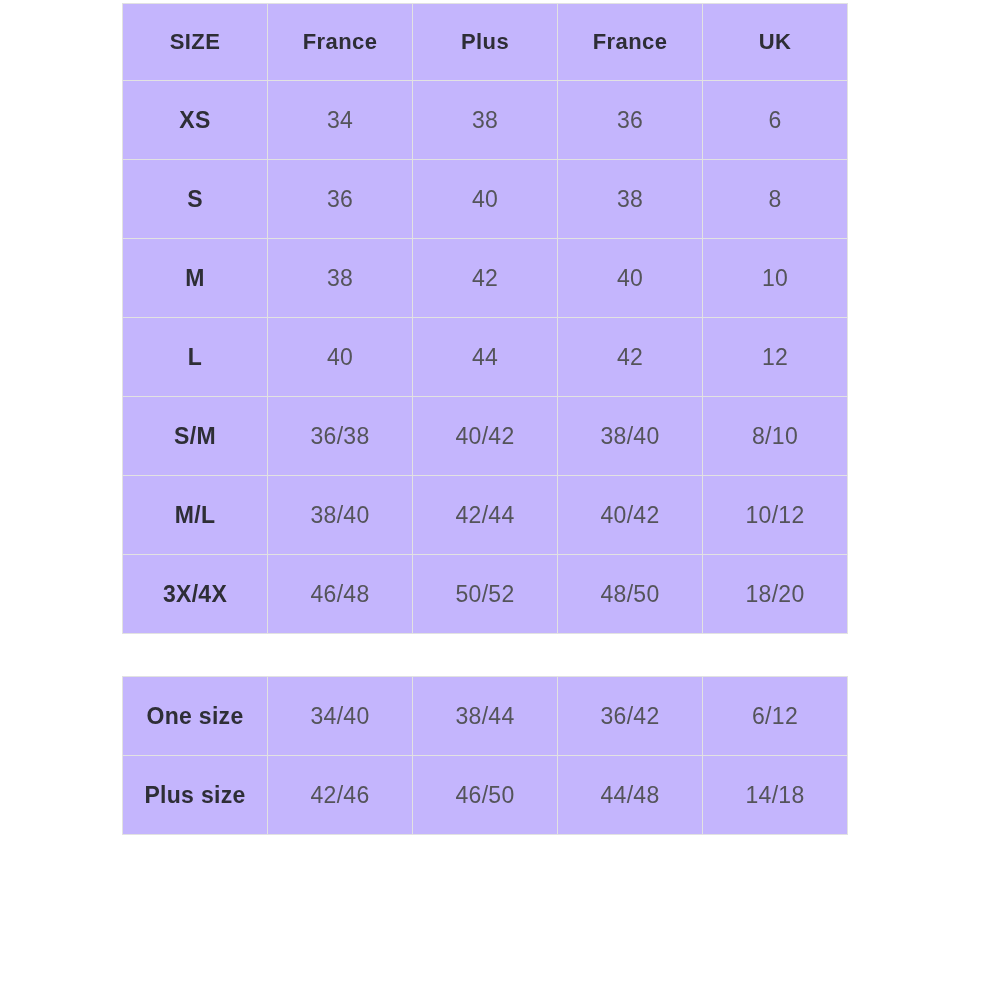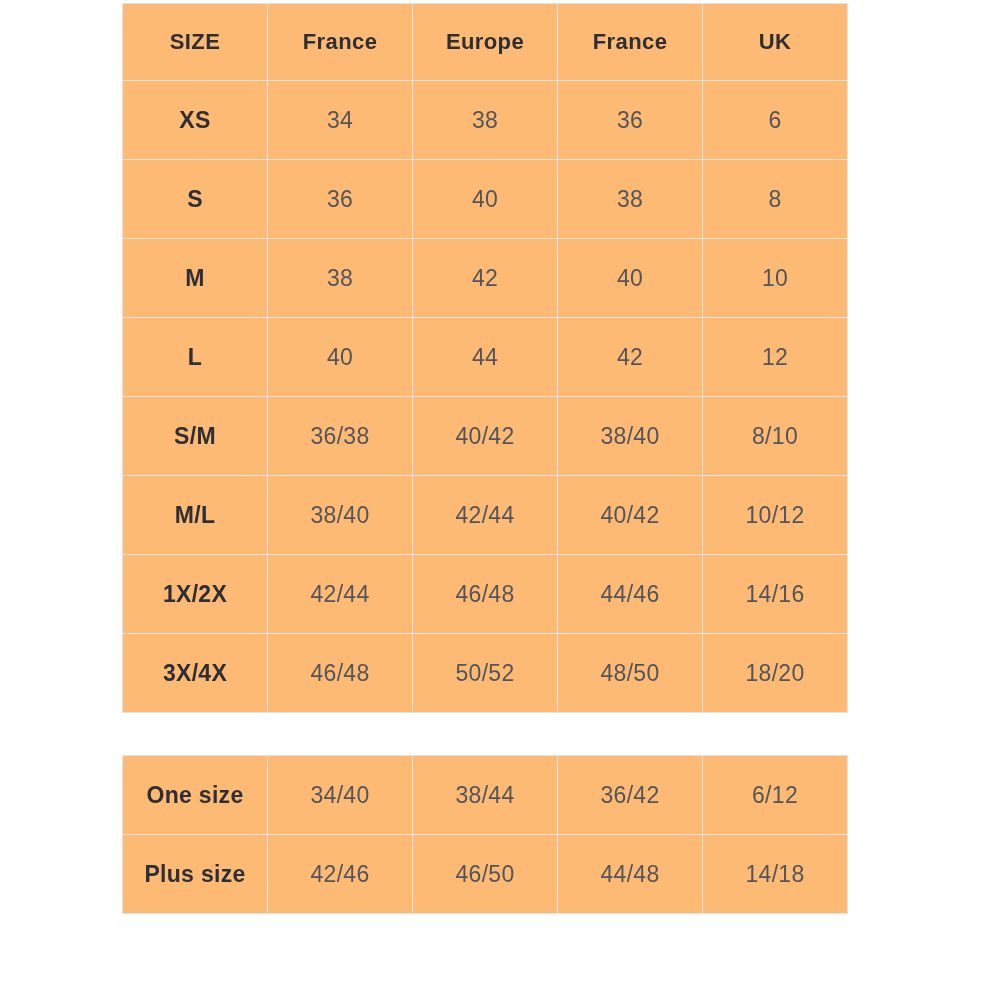--- a/index.html
+++ b/index.html
@@ -15,21 +15,21 @@
   }
   .page {
     width: 726px;
     margin-left: 122px;
     padding-top: 3px;
   }
   table.size-table {
     border-collapse: collapse;
     table-layout: fixed;
     width: 726px;
-    background: #fdba74;
+    background: #c4b5fd;
   }
   table.size-table th,
   table.size-table td {
     border: 1px solid var(--border-color, #e2e2e2);
     text-align: center;
     vertical-align: middle;
     padding: 0;
   }
   table.size-table th {
     height: 76px;
@@ -58,21 +58,21 @@
 </head>
 <body style="background: rgb(255, 255, 255);">
 
 <div class="page">
 
   <table class="size-table">
     <thead>
       <tr id="header-row">
           <th class="head">SIZE</th>
           <th class="head">France</th>
-          <th class="head">Europe</th>
+          <th class="head">Plus</th>
           <th class="head">France</th>
           <th class="head">UK</th>
         </tr>
     </thead>
     <tbody id="main-body">
         <tr>
           <td class="label">XS</td>
           <td class="value">34</td>
           <td class="value">38</td>
           <td class="value">36</td>
@@ -107,27 +107,20 @@
           <td class="value">8/10</td>
         </tr>
         <tr>
           <td class="label">M/L</td>
           <td class="value">38/40</td>
           <td class="value">42/44</td>
           <td class="value">40/42</td>
           <td class="value">10/12</td>
         </tr>
         <tr>
-          <td class="label">1X/2X</td>
-          <td class="value">42/44</td>
-          <td class="value">46/48</td>
-          <td class="value">44/46</td>
-          <td class="value">14/16</td>
-        </tr>
-        <tr>
           <td class="label">3X/4X</td>
           <td class="value">46/48</td>
           <td class="value">50/52</td>
           <td class="value">48/50</td>
           <td class="value">18/20</td>
         </tr>
       </tbody>
   </table>
 
   <table class="size-table second">

